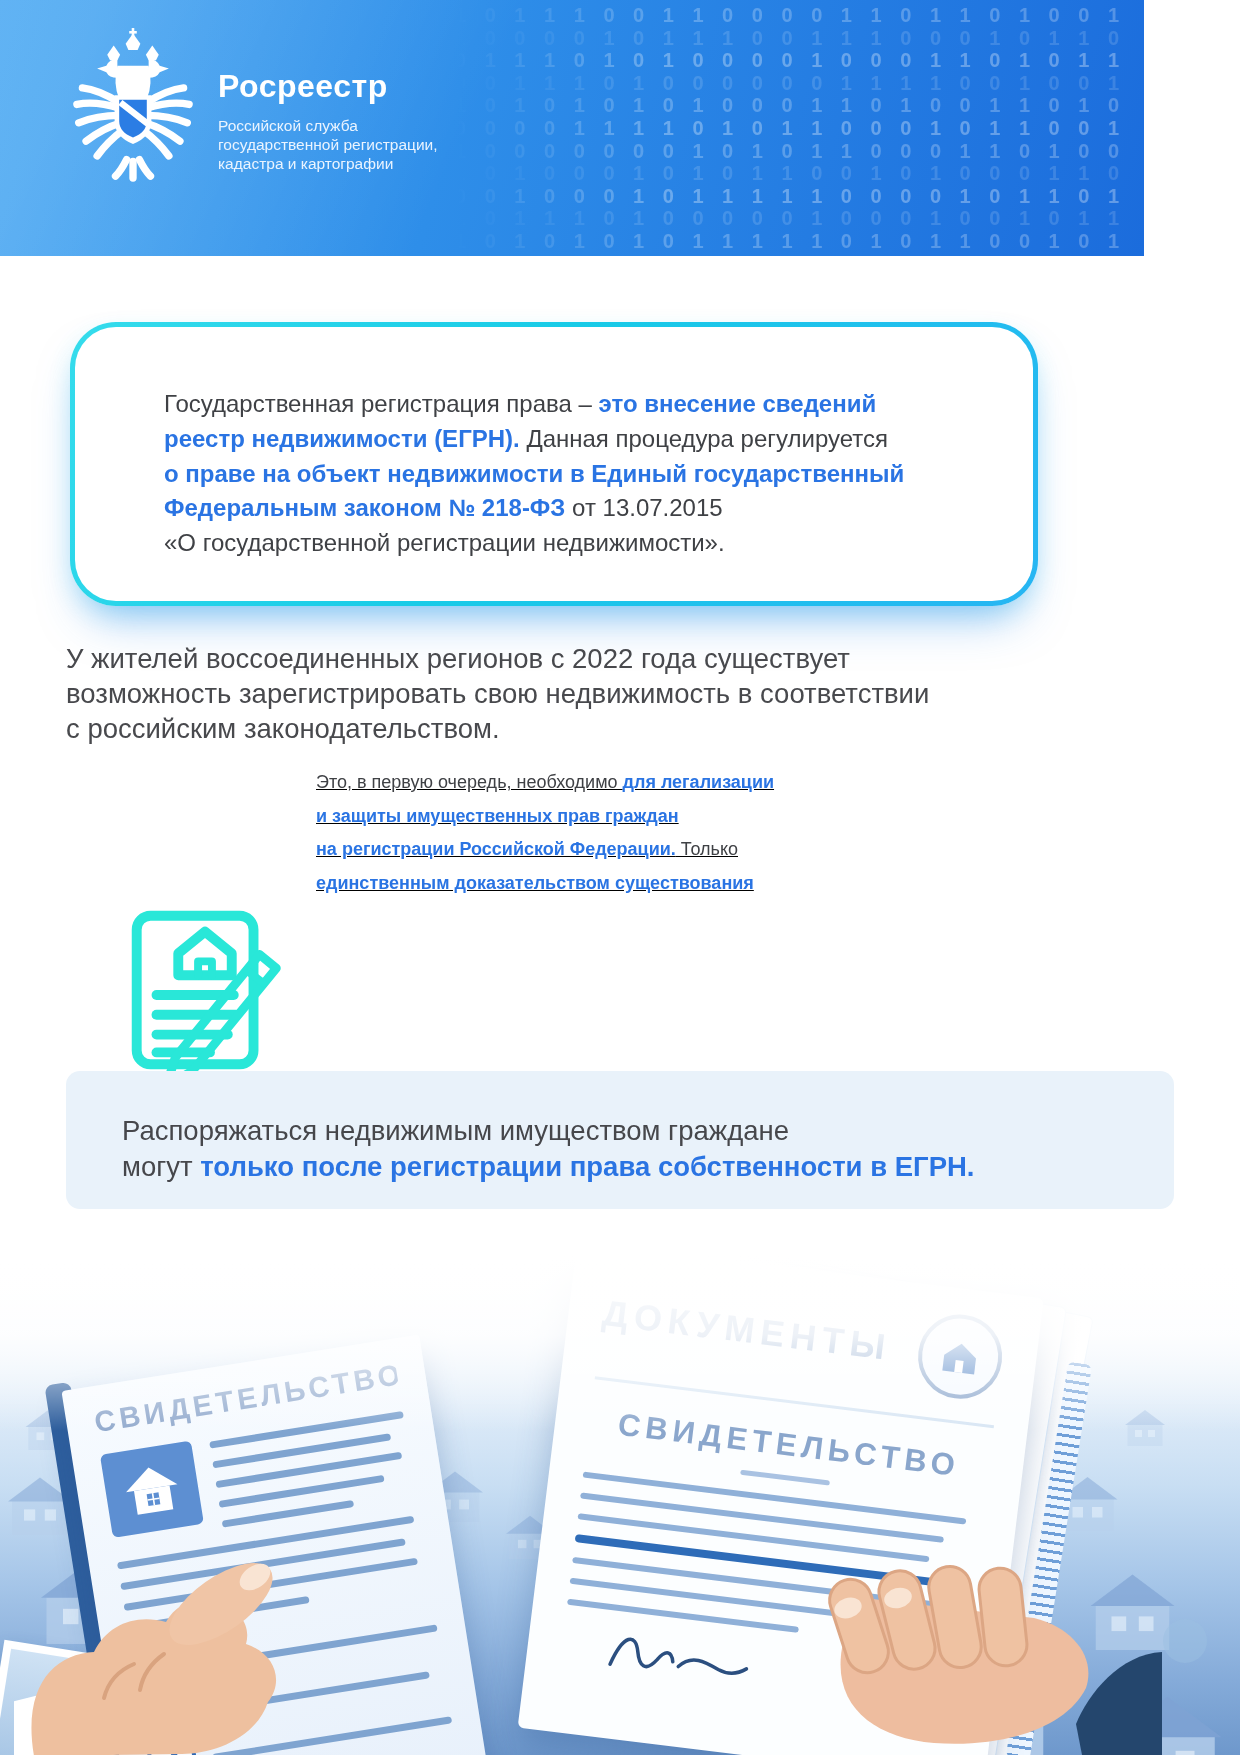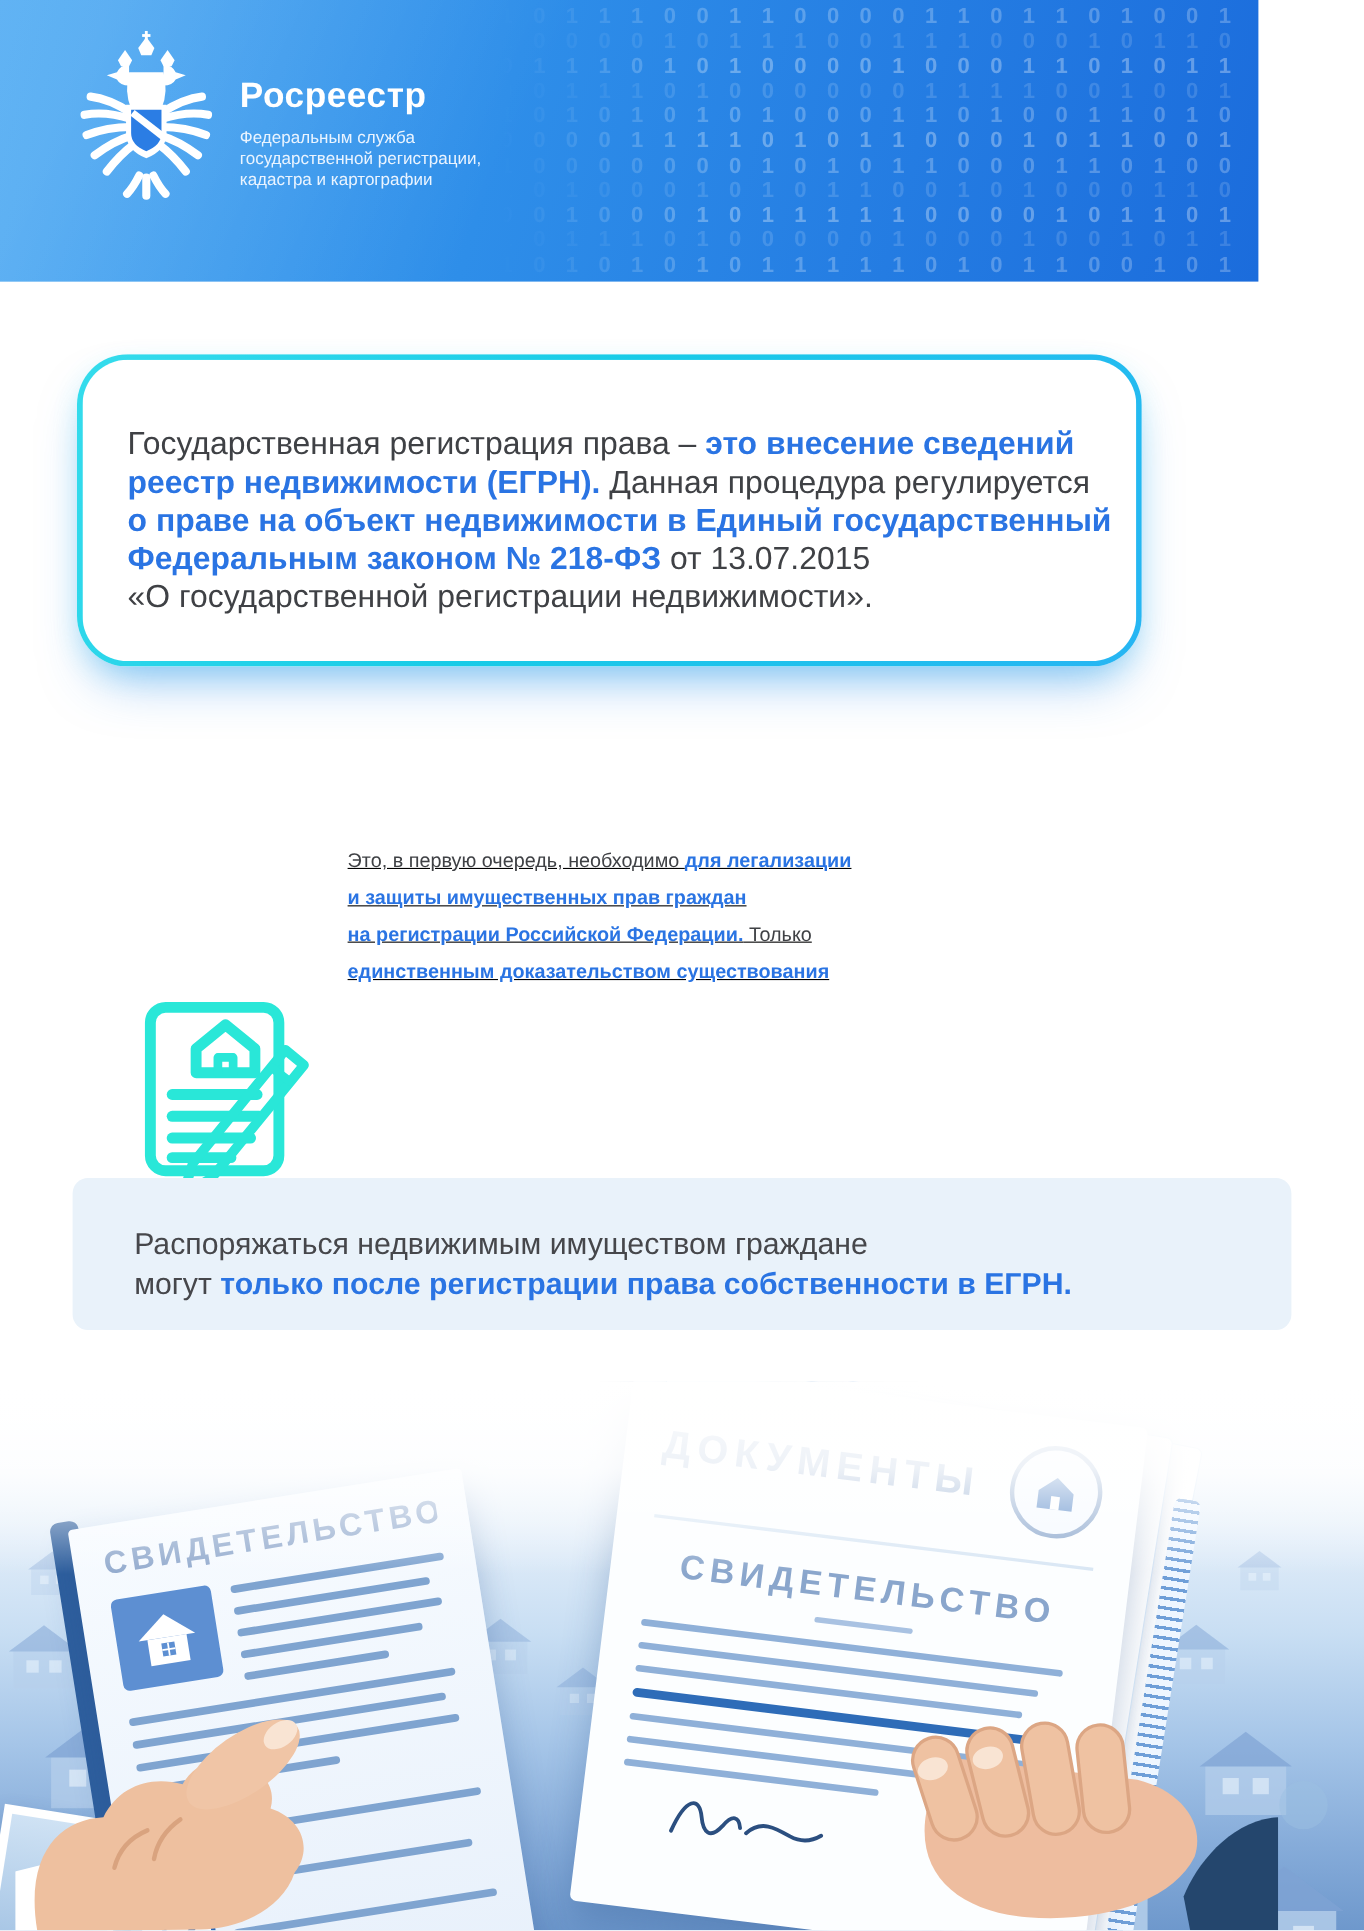--- a/index.html
+++ b/index.html
@@ -24,21 +24,21 @@
   .brandtext{margin-left:16px;padding-top:40px;}
   .brand{color:#fff;font-weight:bold;font-size:32px;letter-spacing:.5px;}
   .sub{margin-top:11px;color:#eaf4ff;font-size:15.5px;line-height:19px;}
 
   
   .card{position:absolute;left:70px;top:322px;width:958px;height:274px;border-radius:46px;
         border:5px solid transparent;
         background:linear-gradient(#fff,#fff) padding-box,
                    linear-gradient(120deg,#35dcec 0%,#18cbe7 45%,#27b5f3 100%) border-box;
         box-shadow:0 26px 46px -16px rgba(47,140,235,.5),0 10px 26px -6px rgba(44,205,235,.3);}
-  .cardtext{padding:60px 0 0 41px;font-size:29px;line-height:34.8px;}
+  .cardtext{padding:60px 0 0 41px;font-size:24px;line-height:34.8px;margin-left:48px;}
 
   .tline{white-space:nowrap;}
   .seg-dark{color:#3f4145;}
   .seg-blue{color:#2a74e3;font-weight:bold;}
 
   
   .para{position:absolute;left:66px;top:641px;font-size:27.5px;line-height:35px;}
   .para .seg-dark{color:#48494d;}
 
   
@@ -158,38 +158,43 @@
             <path d="M58 38 h34 q5 20 -2 36 h-30 q-7 -16 -2 -36 z"></path>
           </g>
           <path d="M55 70 h40 v28 q0 17 -20 25 q-20 -8 -20 -25 z" fill="#fff"></path>
           <path d="M60 75 h30 v23 q0 12 -15 18 q-15 -6 -15 -18 z" fill="#2b7de4"></path>
           <rect x="57" y="86" width="38" height="7" fill="#fff" transform="rotate(38 76 90)"></rect>
         </svg>
       </div>
       <div class="brandtext">
         <div class="brand">Росреестр</div>
         <div class="sub">
-          <div>Федеральным служба</div>
+          <div>Российской служба</div>
           <div>государственной регистрации,</div>
           <div>кадастра и картографии</div>
         </div>
       </div>
     </div>
   </header>
 
   <section class="card">
     <div class="cardtext">
         <div class="tline"><span class="seg-dark">Государственная регистрация права – </span><span class="seg-blue">это внесение сведений</span></div>
         <div class="tline"><span class="seg-blue">реестр недвижимости (ЕГРН).</span><span class="seg-dark"> Данная процедура регулируется</span></div>
         <div class="tline"><span class="seg-blue">о праве на объект недвижимости в Единый государственный</span></div>
         <div class="tline"><span class="seg-blue">Федеральным законом № 218-ФЗ</span><span class="seg-dark"> от 13.07.2015</span></div>
         <div class="tline"><span class="seg-dark">«О государственной регистрации недвижимости».</span></div>
       </div>
   </section>
 
+  <div class="para">
+      <div class="tline"><span class="seg-dark">У жителей воссоединенных регионов с 2022 года существует</span></div>
+      <div class="tline"><span class="seg-dark">возможность зарегистрировать свою недвижимость в соответствии</span></div>
+      <div class="tline"><span class="seg-dark">с российским законодательством.</span></div>
+    </div>
 
   <div class="docicon">
     <svg viewBox="0 0 180 200" width="188" height="198" fill="none" stroke="#29e7d8" stroke-width="10" stroke-linecap="round" stroke-linejoin="round">
       <rect x="20" y="20" width="118" height="150" rx="14"></rect>
       <path d="M62 80 V58 L89 36 L116 58 V80 Z"></path>
       <path d="M82 80 V66 H96 V80" stroke-width="8"></path>
       <path d="M40 100 H118"></path>
         <path d="M40 120 H120"></path>
       <path d="M40 140 H112"></path>
         <path d="M40 158 H94"></path>

